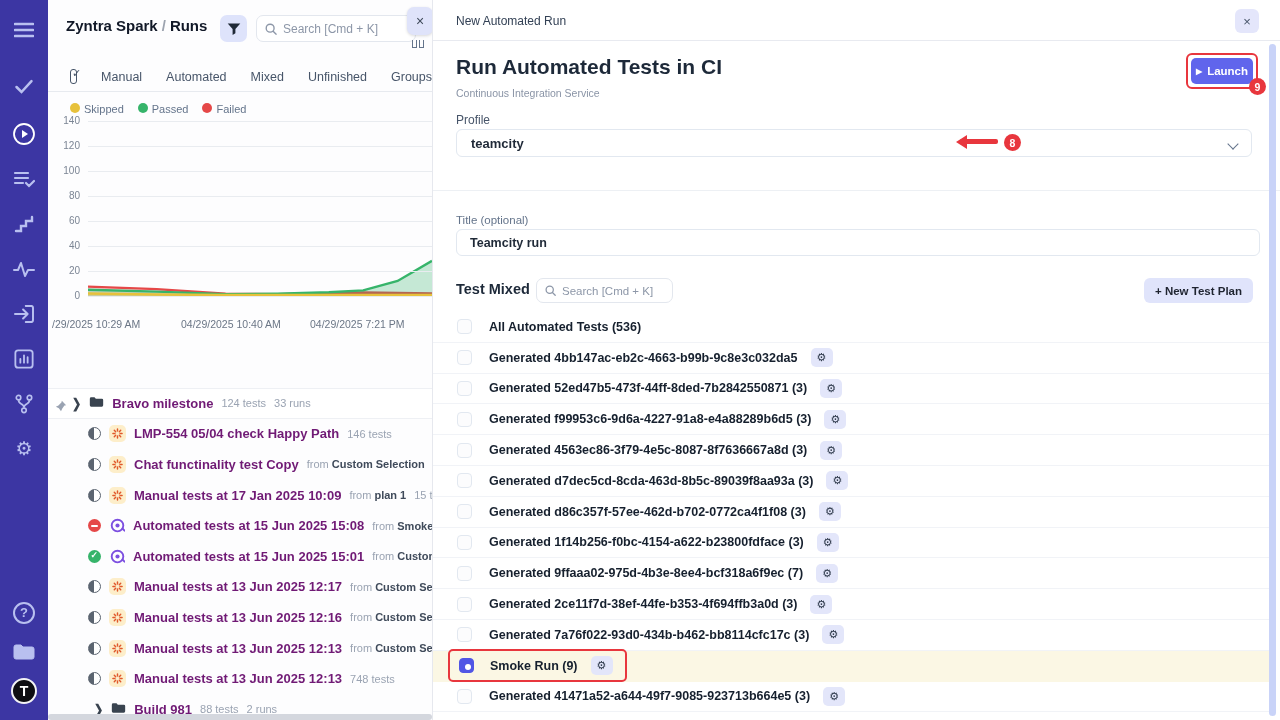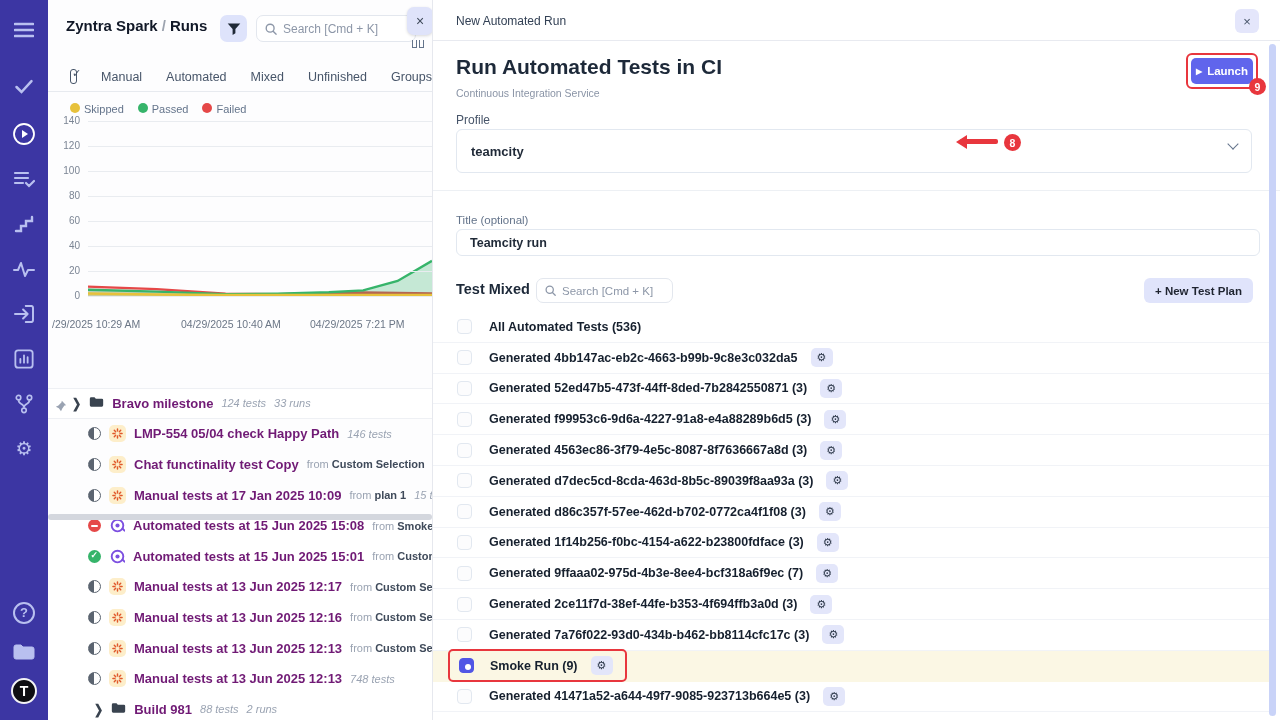--- a/index.html
+++ b/index.html
@@ -13,21 +13,21 @@
   .sb-icon svg { stroke:#b9c0f0; }
   .sb-icon.active svg { stroke:#ffffff; }
   .sb-gear { font-size:19px; color:#b9c0f0; line-height:1; }
   .sb-spacer { flex:1; }
   .sb-help { width:22px; height:22px; border:2px solid #b9c0f0; border-radius:50%; color:#b9c0f0;
     font-size:13px; font-weight:700; display:flex; align-items:center; justify-content:center; }
   .sb-logo { width:26px; height:26px; border-radius:50%; background:#0d0d12; border:2px solid #f2f2f5;
     color:#fff; font-weight:800; font-size:14px; display:flex; align-items:center; justify-content:center; }
 
   
-  #left-panel { position:absolute; left:48px; top:0; width:384px; height:520px; background:#fdfdfe; z-index:10; }
+  #left-panel { position:absolute; left:48px; top:0; width:384px; height:720px; background:#fdfdfe; z-index:10; }
   #lp-header { position:absolute; left:0; top:0; width:100%; height:56px; }
   #breadcrumb { position:absolute; left:18px; top:17px; font-size:15px; font-weight:800; color:#111827; }
   #breadcrumb .sep { color:#9ca3af; font-weight:600; padding:0 4px; }
   #filter-btn { position:absolute; left:172px; top:15px; width:27px; height:27px; background:#dee3fb; border-radius:7px;
     display:flex; align-items:center; justify-content:center; cursor:pointer; }
   #lp-search { position:absolute; left:208px; top:15px; width:160px; height:27px; background:#fff; border:1px solid #e3e7ee;
     border-radius:7px; display:flex; align-items:center; padding:0 8px; gap:6px; }
   #lp-search span { font-size:12px; color:#8d97a8; }
   #lp-close { position:absolute; right:-1px; top:7px; width:26px; height:28px; background:#dfe3fa; border-radius:7px;
     display:flex; align-items:center; justify-content:center; font-size:14px; color:#3f4a5a;
@@ -53,21 +53,21 @@
   .x-label { position:absolute; font-size:10.5px; color:#6b7686; white-space:nowrap; }
 
   #runs-list { position:absolute; left:0; top:388px; width:384px; height:326px; }
   .run-row { height:30.6px; display:flex; align-items:center; position:relative; padding-left:40px; gap:8px; }
   .run-row.group { padding-left:24px; }
   .run-row.group.indent { padding-left:46px; }
   .run-row.pinned { background:#ffffff; border-top:1px solid #eef0f4; border-bottom:1px solid #eef0f4; }
   .pin-ico { position:absolute; left:7px; top:9px; }
   .chev { color:#39434f; font-size:11px; font-weight:700; transform:scaleY(1.2); cursor:pointer; }
   .row-title { font-size:13px; font-weight:700; color:#701a75; white-space:nowrap; cursor:pointer; }
-  .row-meta { font-size:11px; color:#9aa3b2; white-space:nowrap;font-style:italic; }
+  .row-meta { font-size:11px; color:#9aa3b2; white-space:nowrap; }
   .row-from { font-size:11px; color:#9aa3b2; white-space:nowrap; }
   .row-from b { color:#3f4a5a; font-weight:700; }
   .st-ico { width:13px; height:13px; border-radius:50%; flex:none; position:relative; }
   .st-progress { border:1.5px solid #5b6470; background:linear-gradient(90deg,#5b6470 50%,#ffffff 50%); }
   .st-failed { background:#e54848; }
   .st-failed:after { content:""; position:absolute; left:3px; top:5.5px; width:7px; height:2px; background:#fff; border-radius:1px; }
   .st-passed { background:#36b46a; }
   .st-passed:after { content:"✓"; position:absolute; left:2.5px; top:0px; font-size:9px; color:#fff; font-weight:700; }
   .kind-manual { width:17px; height:17px; border-radius:5px; background:#fdeeca; flex:none;
     display:flex; align-items:center; justify-content:center; }
@@ -92,21 +92,21 @@
   #launch-outline { position:absolute; right:22px; top:53px; width:72px; height:36px; border:2px solid #e8363d; border-radius:6px; }
   #launch-btn { position:absolute; right:27px; top:58px; width:62px; height:26px; background:#6065ec; border:none; border-radius:5px;
     color:#fff; font-size:11.5px; font-weight:600; cursor:pointer; font-family:inherit;
     display:flex; align-items:center; justify-content:center; gap:5px; }
   #launch-btn .play { font-size:8px; }
   .red-badge { position:absolute; width:17px; height:17px; background:#e8363d; border-radius:50%; color:#fff;
     font-size:10.5px; font-weight:700; display:flex; align-items:center; justify-content:center; z-index:6; }
   #badge-9 { right:14px; top:78px; }
 
   #profile-label { position:absolute; left:23px; top:113px; font-size:12px; color:#475569; }
-  #profile-select { position:absolute; left:23px; top:129px; width:796px; height:44px; background:#fff;
+  #profile-select { position:absolute; left:23px; top:129px; width:796px; height:28px; background:#fff;
     border:1px solid #e2e8f0; border-radius:6px; display:flex; align-items:center; padding:0 14px; cursor:pointer; }
   #profile-value { font-size:13px; font-weight:700; color:#1f2937; }
   #profile-chevron { position:absolute; right:14px; top:10px; width:8px; height:8px; border-right:1.7px solid #64748b;
     border-bottom:1.7px solid #64748b; transform:rotate(45deg); }
   #arrow-8 { position:absolute; left:527px; top:139px; width:38px; height:5px; background:#e8363d; border-radius:2px; }
   #arrow-8:before { content:""; position:absolute; left:-11px; top:-4.5px; border:7px solid transparent; border-right:11px solid #e8363d; }
   #badge-8 { left:571px; top:134px; }
 
   #dr-divider { position:absolute; left:0px; top:190px; width:848px; height:1px; background:#edf0f4; }
   #title-label { position:absolute; left:23px; top:214px; font-size:11.5px; color:#64748b; }

